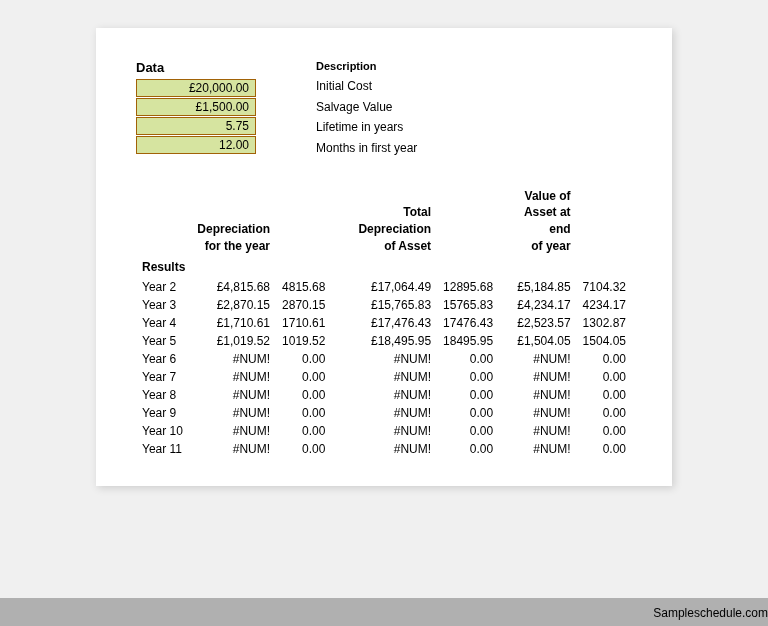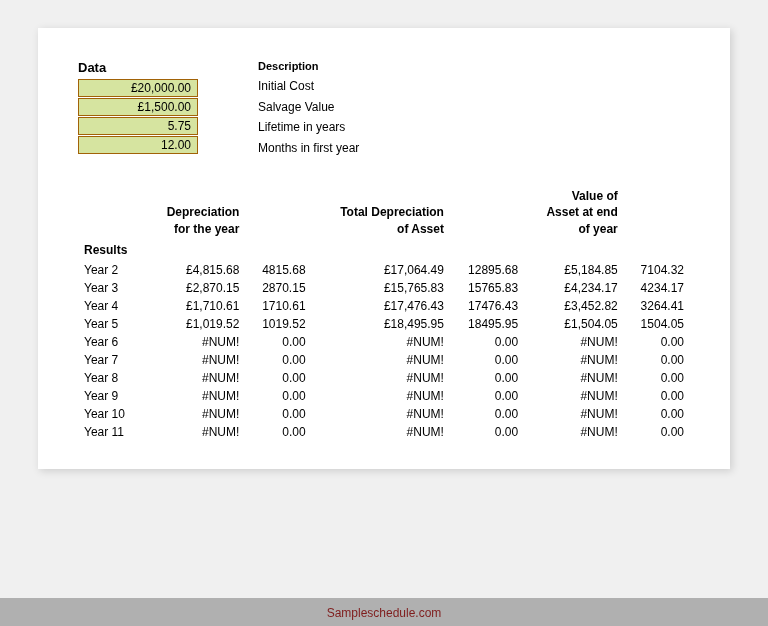--- a/index.html
+++ b/index.html
@@ -17,21 +17,21 @@
       background: #f0f0f0;
       width: 768px;
       min-height: 626px;
       display: flex;
       flex-direction: column;
       align-items: center;
       padding-bottom: 0;
     }
     .sheet {
       background: #fff;
-      width: 692px;
+      width: 576px;
       margin: 28px auto 0 auto;
       padding: 32px 40px 28px 40px;
       box-shadow: 2px 2px 8px rgba(0,0,0,0.15);
     }
     .top-section {
       display: flex;
       gap: 60px;
       margin-bottom: 28px;
     }
     .data-col {
@@ -85,24 +85,24 @@
     }
     .results-table tbody tr td {
       padding: 2px 6px;
       text-align: right;
     }
     .results-table tbody tr td.col-results {
       text-align: left;
     }
     .footer {
       width: 768px;
-      text-align: center;
+      text-align: right;
       padding: 8px 0 6px 0;
       font-size: 12px;
-      color: #7f1d1d;
+      color: #000000;
       background: #b0b0b0;
       margin-top: auto;
     }
   </style>
 </head>
 <body>
 
 <div class="page-wrapper">
   <div class="sheet">
 
@@ -172,22 +172,22 @@
             <td>15765.83</td>
             <td>£4,234.17</td>
             <td>4234.17</td>
           </tr>
           <tr>
             <td class="col-results">Year 4</td>
             <td>£1,710.61</td>
             <td>1710.61</td>
             <td>£17,476.43</td>
             <td>17476.43</td>
-            <td>£3,452.82</td>
-            <td>3264.41</td>
+            <td>£2,523.57</td>
+            <td>1302.87</td>
           </tr>
           <tr>
             <td class="col-results">Year 5</td>
             <td>£1,019.52</td>
             <td>1019.52</td>
             <td>£18,495.95</td>
             <td>18495.95</td>
             <td>£1,504.05</td>
             <td>1504.05</td>
           </tr>

